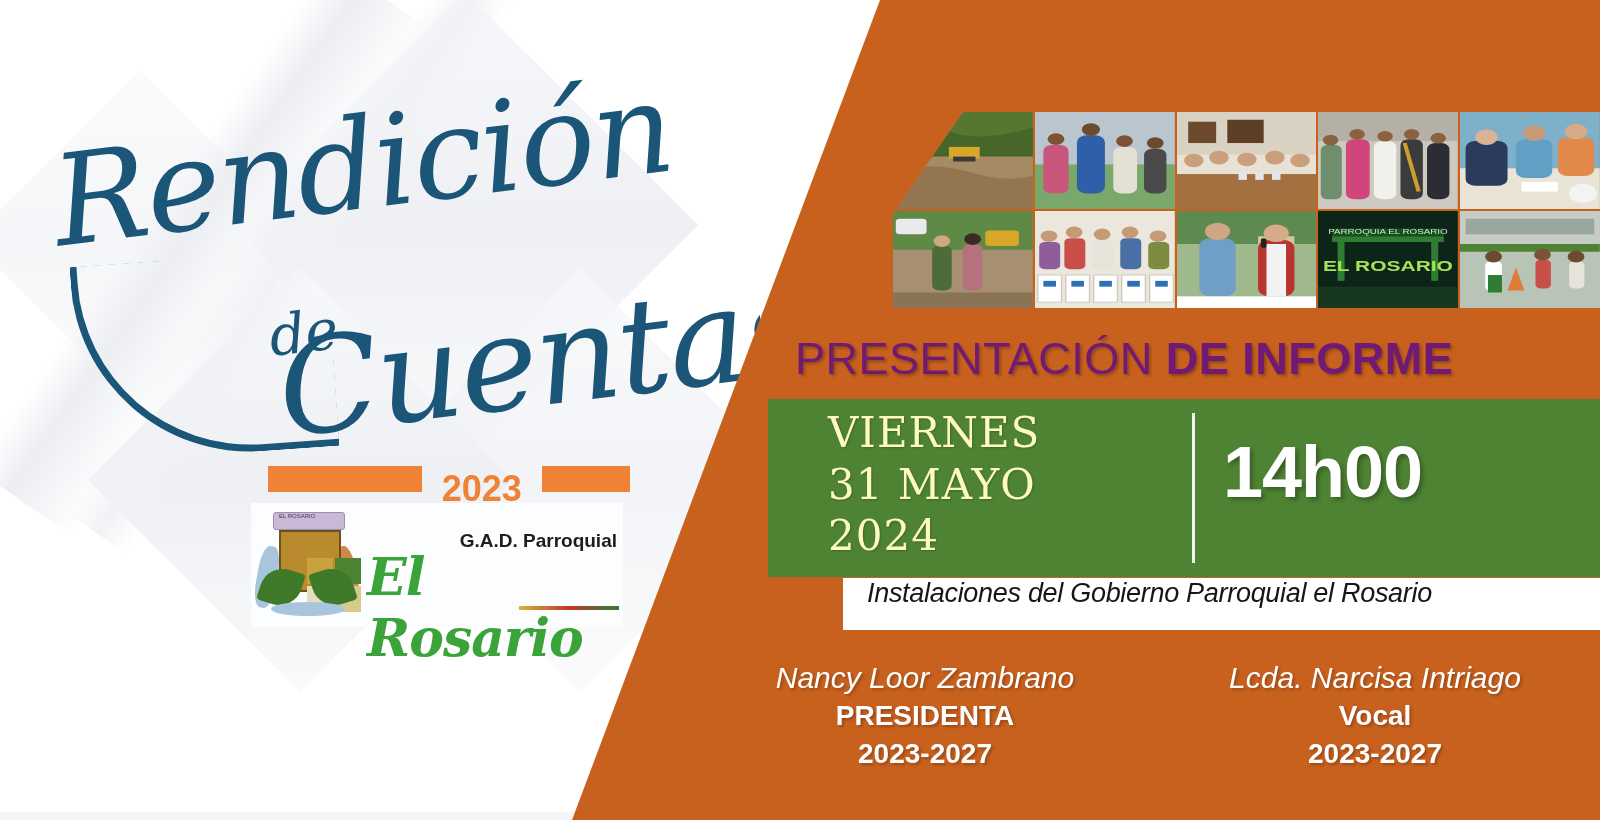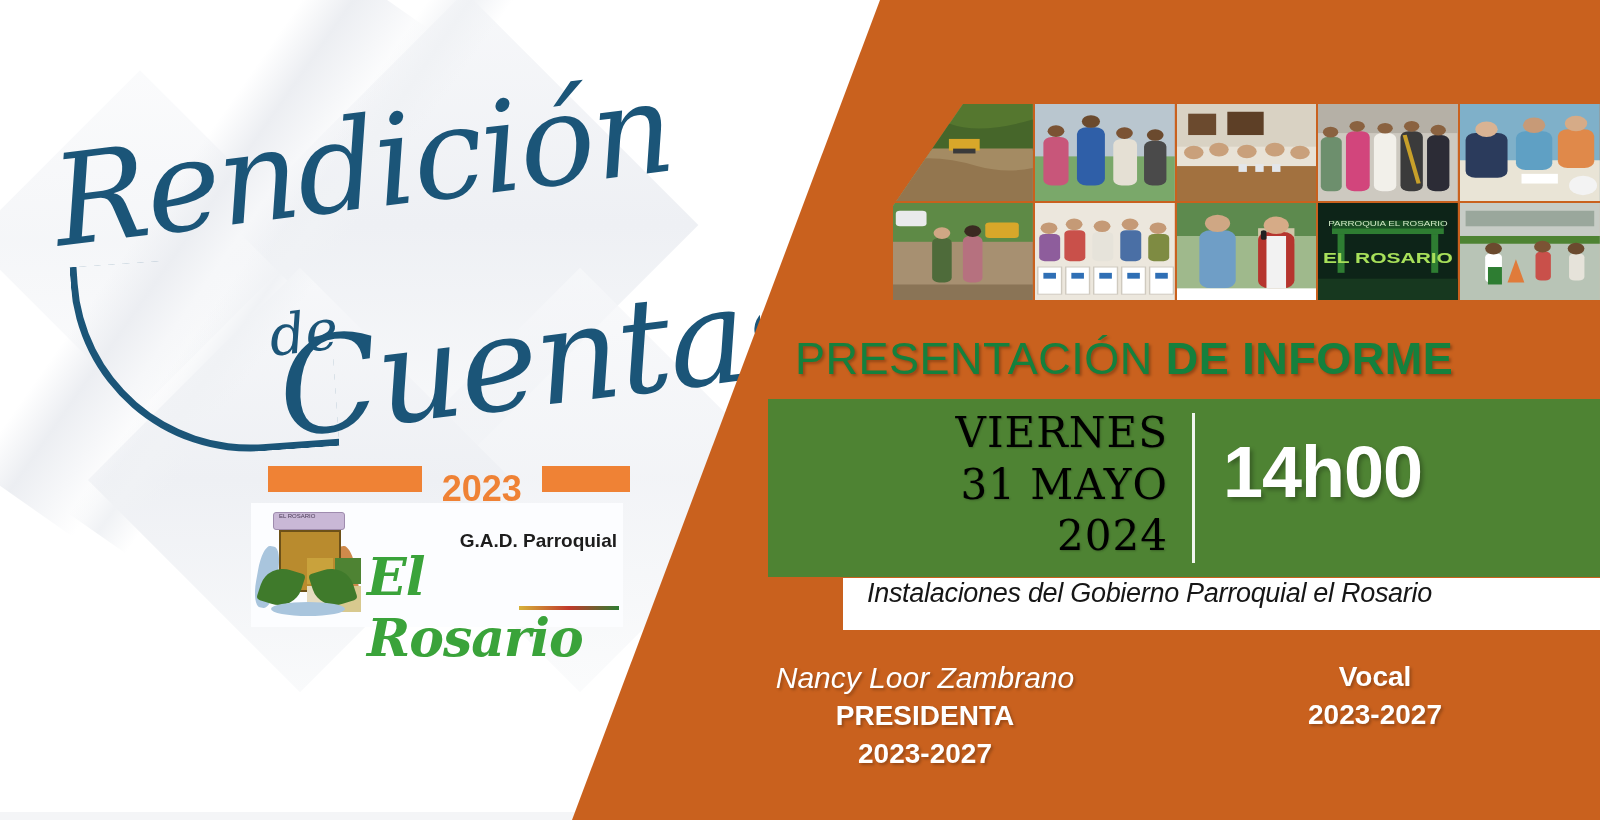--- a/index.html
+++ b/index.html
@@ -71,35 +71,35 @@
   .rosario-line{position:absolute;left:8px;top:40px;font-family:"DejaVu Serif",serif;font-style:italic;
     font-weight:700;font-size:52px;color:#3aa33a;letter-spacing:-1px;}
   .rosario-rule{position:absolute;left:160px;top:100px;width:100px;height:4px;background:linear-gradient(90deg,#d6b23a 0%,#c0392b 50%,#2e7d32 100%);}
 
   
   .right-shape{position:absolute;left:0;top:0;width:1600px;height:820px;
     background:#c9611e;
     clip-path:polygon(880px 0px, 1600px 0px, 1600px 820px, 572px 820px);}
 
   
-  .collage{position:absolute;left:893px;top:104px;width:707px;height:196px;
+  .collage{position:absolute;left:893px;top:112px;width:707px;height:196px;
     display:grid;grid-template-columns:repeat(5,1fr);grid-template-rows:repeat(2,1fr);gap:2px;
     clip-path:polygon(70px 0px, 707px 0px, 707px 196px, 0px 196px, 0px 102px);}
   .ph{position:relative;overflow:hidden;}
 
   
-  .headline{position:absolute;left:795px;top:333px;font-size:45px;color:#15803d;
+  .headline{position:absolute;left:795px;top:333px;font-size:45px;color:#701a75;
     letter-spacing:0.5px;white-space:nowrap;text-shadow:2px 2px 3px rgba(0,0,0,.28);}
   .headline .thin{font-weight:400;}
   .headline .bold{font-weight:700;}
 
   
   .green-block{position:absolute;left:768px;top:399px;width:832px;height:178px;background:#4e8333;}
-  .date-col{position:absolute;left:60px;top:8px;width:340px;text-align:right;
-    font-family:"DejaVu Serif",serif;font-size:42px;line-height:1.23;color:#000000;
+  .date-col{position:absolute;left:60px;top:8px;width:340px;text-align:left;
+    font-family:"DejaVu Serif",serif;font-size:42px;line-height:1.23;color:#fef9c3;
     text-shadow:1px 1px 2px rgba(0,0,0,.22);letter-spacing:1px;}
   .vdiv{position:absolute;left:424px;top:14px;width:3px;height:150px;background:#ffffff;opacity:.92;}
   .time{position:absolute;left:455px;top:32px;font-family:"Liberation Sans",sans-serif;
     font-weight:700;font-size:72px;color:#ffffff;letter-spacing:-1px;
     text-shadow:3px 3px 4px rgba(0,0,0,.28);}
 
   
   .venue-bar{position:absolute;left:843px;top:578px;width:880px;height:52px;background:#ffffff;
     display:flex;align-items:flex-start;}
   .venue-text{font-family:"Liberation Sans",sans-serif;font-style:italic;font-weight:400;
@@ -364,18 +364,19 @@
     <div class="venue-text">Instalaciones del Gobierno Parroquial el Rosario</div>
   </div>
 
   <div class="sigs">
     <div class="sig">
       <div class="sig-name">Nancy Loor Zambrano</div>
       <div class="sig-role">PRESIDENTA</div>
       <div class="sig-term">2023-2027</div>
     </div>
     <div class="sig">
+      <div class="sig-name">Lcda. Narcisa Intriago</div>
       <div class="sig-role">Vocal</div>
       <div class="sig-term">2023-2027</div>
     </div>
   </div>
 
 </div>
 
 </body></html>

